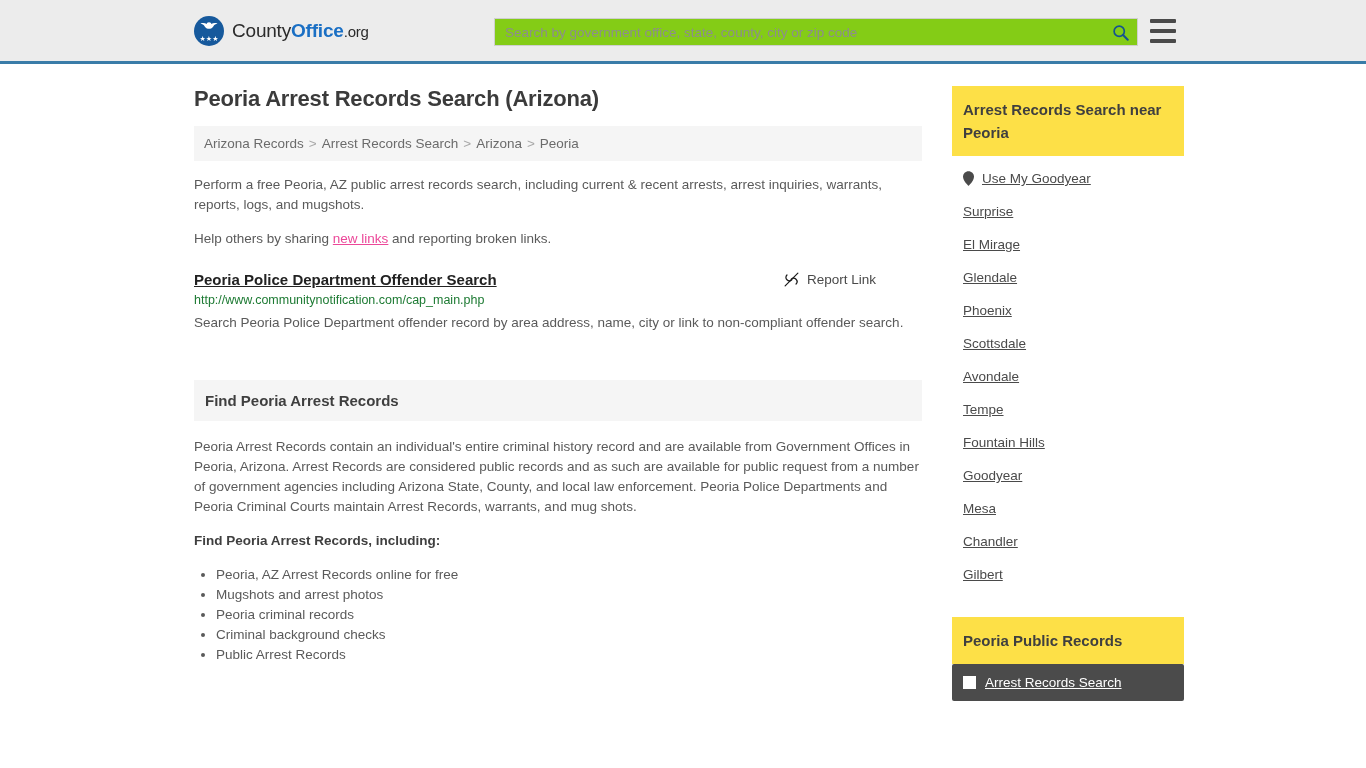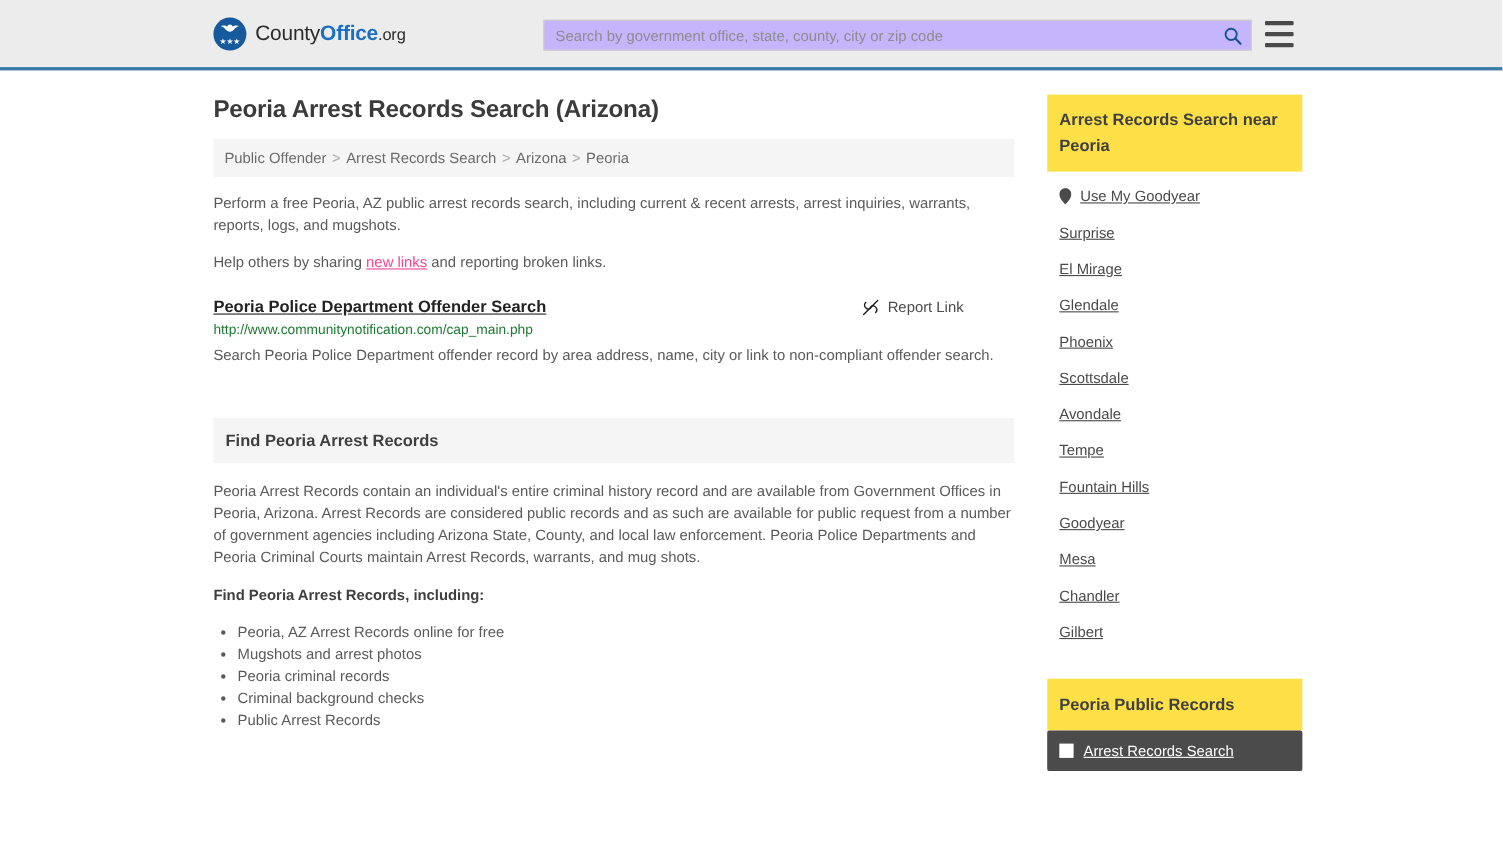--- a/index.html
+++ b/index.html
@@ -61,21 +61,21 @@
   .brand-text .t-county { color: #2b2b2b; }
   .brand-text .t-office { color: #1a6fc4; font-weight: bold; }
   .brand-text .t-org { color: #2b2b2b; font-size: 15px; }
 
   .search-wrap {
     position: absolute;
     left: 494px;
     top: 18px;
     width: 644px;
     height: 28px;
-    background: #c4b5fd;
+    background: #84cc16;
     border: 1px solid #cfcfcf;
     display: flex;
     align-items: center;
   }
   .search-input {
     flex: 1;
     border: 0;
     outline: none;
     background: transparent;
     font-family: "Liberation Sans", sans-serif;
@@ -302,21 +302,21 @@
   </div>
 </div>
 
 <div class="page">
   <div class="container">
 
     <div class="main-col">
       <h1 class="page-title">Peoria Arrest Records Search (Arizona)</h1>
 
       <div class="breadcrumb">
-        <a href="#">Public Offender</a><span class="sep">&gt;</span><a href="#">Arrest Records Search</a><span class="sep">&gt;</span><a href="#">Arizona</a><span class="sep">&gt;</span><a href="#">Peoria</a>
+        <a href="#">Arizona Records</a><span class="sep">&gt;</span><a href="#">Arrest Records Search</a><span class="sep">&gt;</span><a href="#">Arizona</a><span class="sep">&gt;</span><a href="#">Peoria</a>
       </div>
 
       <p class="body-text">Perform a free Peoria, AZ public arrest records search, including current &amp; recent arrests, arrest inquiries, warrants, reports, logs, and mugshots.</p>
       <p class="body-text"><span>Help others by sharing </span><a href="#">new links</a><span> and reporting broken links.</span></p>
 
       <div class="result">
         <div class="result-head">
           <a class="result-title" href="#">Peoria Police Department Offender Search</a>
           <div class="report-link">
             <svg width="17" height="17" viewBox="0 0 24 24">

